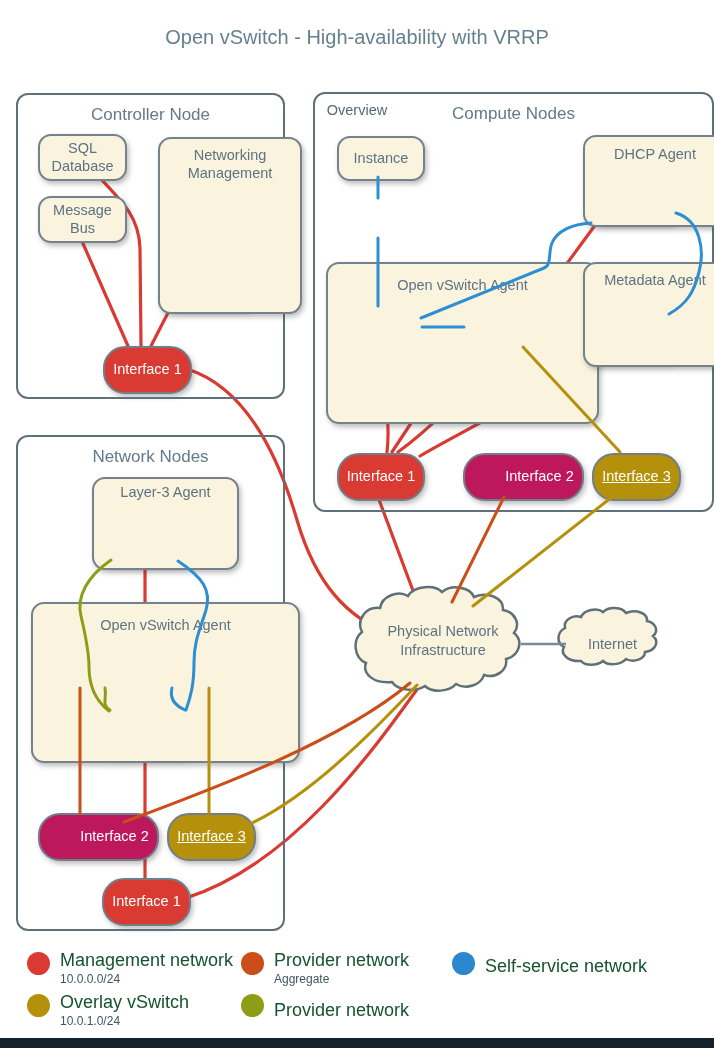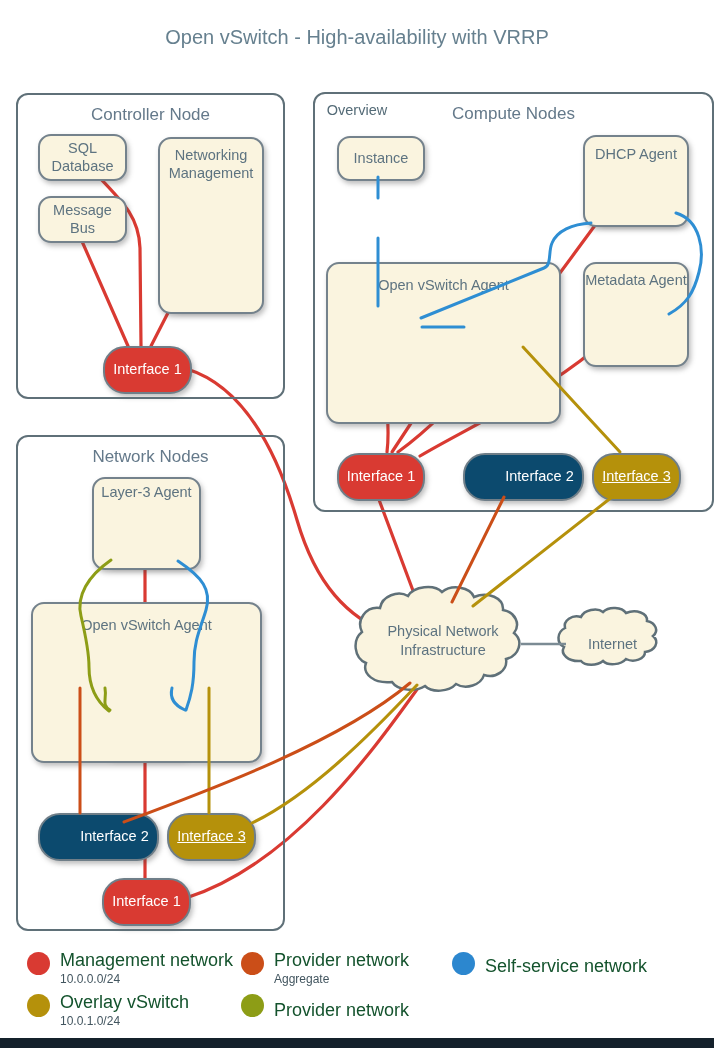--- a/index.html
+++ b/index.html
@@ -10,25 +10,25 @@
   .front{z-index:3;}
   
   .node{position:absolute;border:2px solid #5f7078;border-radius:12px;background:transparent;z-index:1;padding-left:8px;}
   .node-title{position:absolute;left:0;right:0;text-align:center;color:#64798a;font-size:17px;}
   
   .cream,.inner,.iface{position:absolute;display:flex;align-items:center;justify-content:center;
      text-align:center;border-radius:13px;box-shadow:2px 3px 5px rgba(70,70,70,.35);line-height:1.2;}
   .cream{background:#faf4df;border:2px solid #74828c;color:#5d7380;font-size:14.5px;}
   .inner{background:#eae3d0;border:2px solid #67767f;color:#5d7380;font-size:14.5px;border-radius:12px;}
   .group{position:absolute;background:#faf4df;border:2px solid #74828c;border-radius:13px;
-     box-shadow:2px 3px 5px rgba(70,70,70,.35);z-index:1;}
+     box-shadow:2px 3px 5px rgba(70,70,70,.35);z-index:1;padding-left:38px;}
   .group-label{position:absolute;left:0;right:0;text-align:center;color:#5d7380;font-size:14.5px;line-height:1.25;}
   .iface{color:#ffffff;font-size:14.5px;border:2px solid #6f7e88;border-radius:22px;}
   .if-red{background:#d93a32;}
-  .if-orange{background:#0c4a6e;padding-left:32px;}
+  .if-orange{background:#be185d;padding-left:32px;}
   .if-gold{background:#b5910b;text-decoration:underline;}
   
   .cloud-text{position:absolute;text-align:center;color:#5d7380;font-size:14.5px;line-height:1.3;z-index:2;}
   
   .title{position:absolute;left:0;right:0;top:26px;text-align:center;color:#66808f;font-size:20px;}
   .subtitle{position:absolute;left:0;right:0;top:58px;text-align:center;color:#54илия6b77;font-size:14.5px;color:#546b77;margin-top:44px;}
   
   .dot{position:absolute;width:23px;height:23px;border-radius:50%;z-index:1;}
   .dot-red{background:#d93a32;}
   .dot-orange{background:#cb4e18;}

